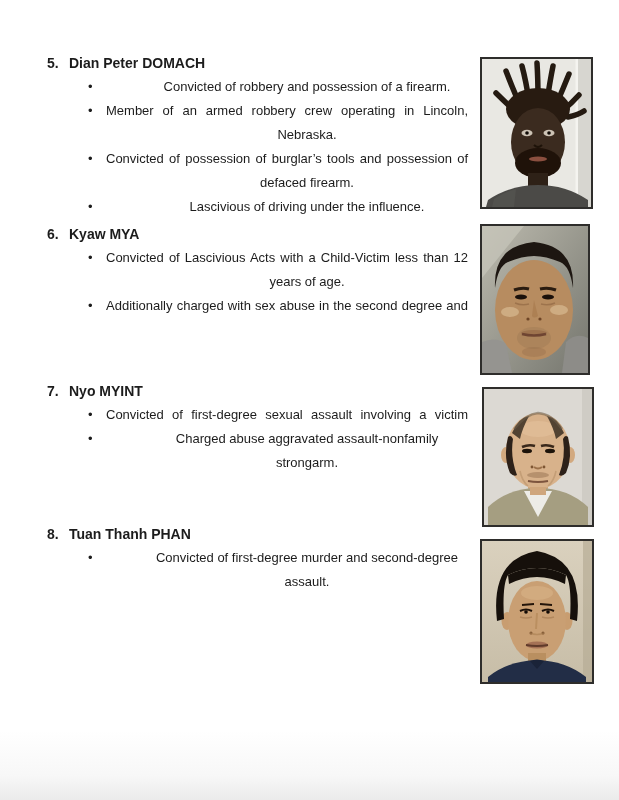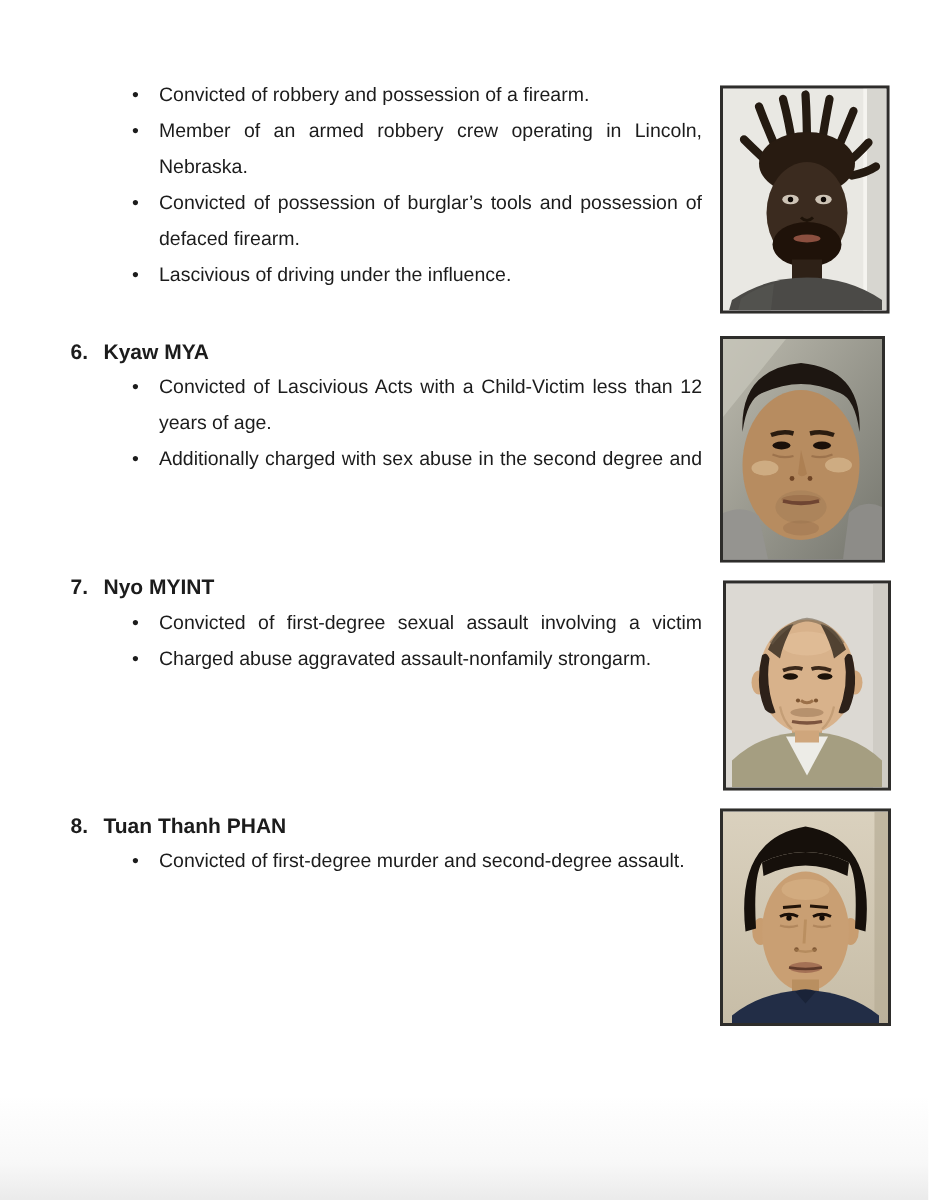--- a/index.html
+++ b/index.html
@@ -12,38 +12,41 @@
     overflow: hidden;
   }
   .page { position: absolute; inset: 0; }
   .profile-section { position: absolute; left: 47px; width: 421px; }
   .profile-heading { font-size: 14px; line-height: 24px; font-weight: bold; }
   .profile-heading .num { display: inline-block; width: 22px; }
   ul.bullets { margin: 0; padding: 0; list-style: none; font-size: 13px; line-height: 24px; }
   ul.bullets li { position: relative; padding-left: 59px; }
   .bullet-marker { position: absolute; left: 41px; top: 0; width: 14px; font-size: 13px; }
   .jl { display: block; text-align: justify; text-align-last: justify; text-justify: inter-word; }
-  .jl-last { display: block; text-align: left; }
+  .jl-last { display: block; text-align: center; margin-left: 40px; }
   figure.mugshot {
     position: absolute; margin: 0; box-sizing: border-box;
     border: 2px solid #2e2d2b; background: #ddd; overflow: hidden;
   }
   figure.mugshot svg { display: block; width: 100%; height: 100%; }
   .bottom-shade {
     position: absolute; left: 0; bottom: 0; width: 100%; height: 70px;
     background: linear-gradient(to bottom, rgba(110,110,110,0) 0%, rgba(110,110,110,0.05) 65%, rgba(110,110,110,0.14) 100%);
     pointer-events: none;
   }
 </style>
 </head>
 <body>
 
 <div class="page">
   <div id="sections">
   <section class="profile-section" style="top: 51px;">
+    <div class="profile-heading">
+      <span class="num">5.</span><span class="name">Dian Peter DOMACH</span>
+    </div>
     <ul class="bullets">
           <li>
             <span class="bullet-marker">•</span>
             <span class="jl-last">Convicted of robbery and possession of a firearm.</span>
           </li>
           <li>
             <span class="bullet-marker">•</span>
             <span class="jl">Member of an armed robbery crew operating in Lincoln,</span>
             <span class="jl-last">Nebraska.</span>
           </li>
@@ -85,21 +88,21 @@
             <span class="bullet-marker">•</span>
             <span class="jl">Convicted of first-degree sexual assault involving a victim</span>
           </li>
           <li>
             <span class="bullet-marker">•</span>
             <span class="jl-last">Charged abuse aggravated assault-nonfamily strongarm.</span>
           </li>
         </ul>
   </section>
 
-  <section class="profile-section" style="top: 538px;">
+  <section class="profile-section" style="top: 522px;">
     <div class="profile-heading">
       <span class="num">8.</span><span class="name">Tuan Thanh PHAN</span>
     </div>
     <ul class="bullets">
           <li>
             <span class="bullet-marker">•</span>
             <span class="jl-last">Convicted of first-degree murder and second-degree assault.</span>
           </li>
         </ul>
   </section>

